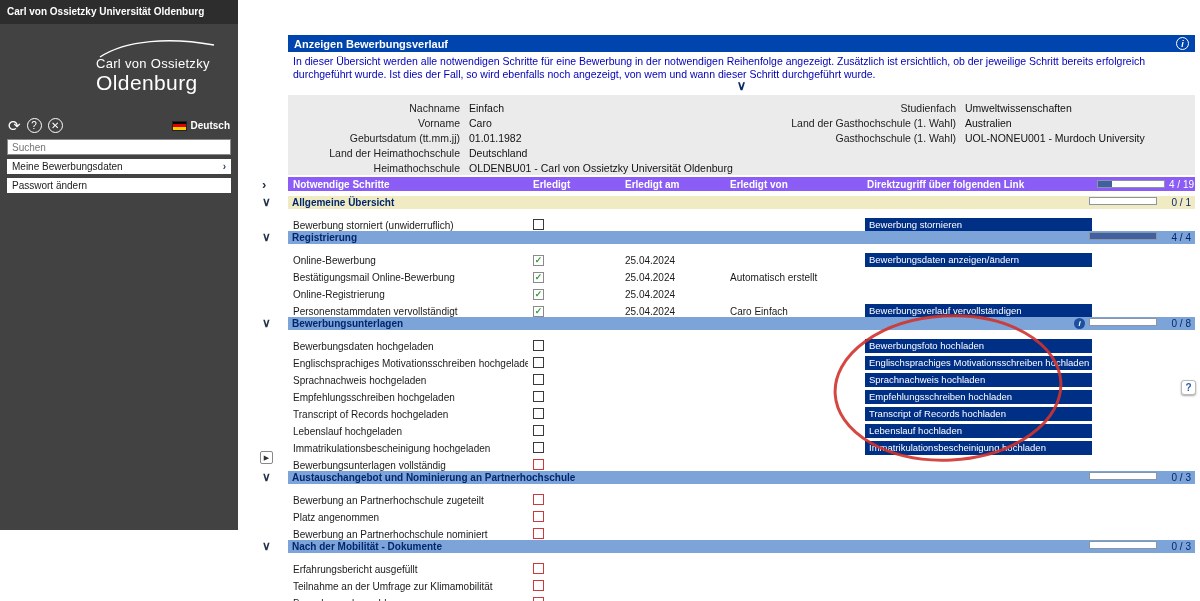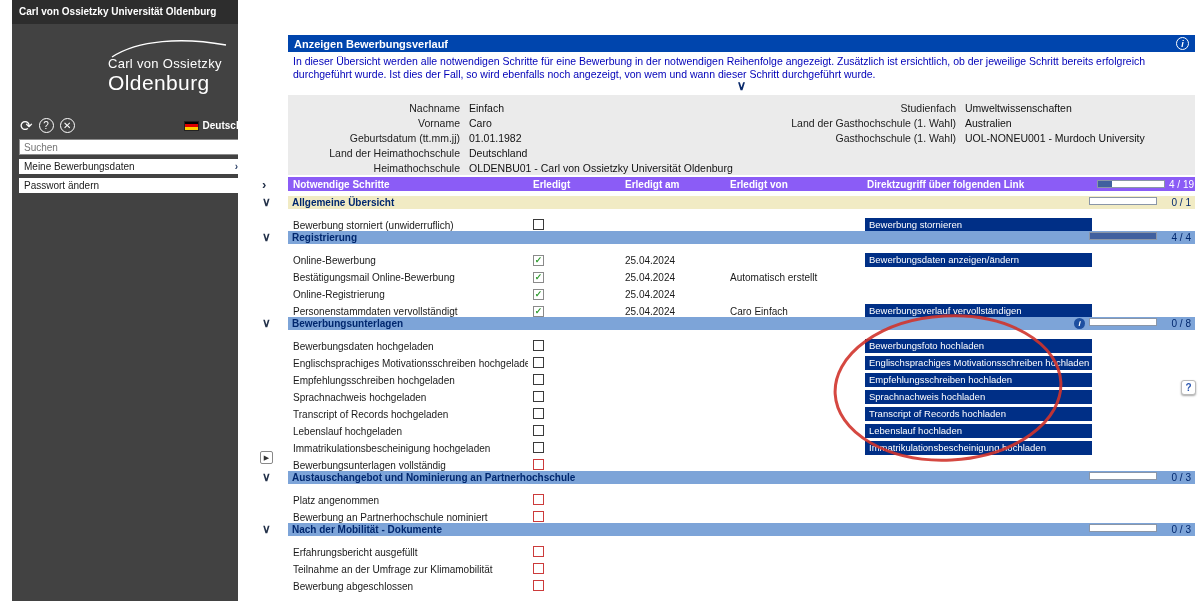--- a/index.html
+++ b/index.html
@@ -5,21 +5,21 @@
   * { box-sizing: border-box; margin: 0; padding: 0; }
   html,body { width:1200px; height:601px; overflow:hidden; }
   body {
     font-family: "Liberation Sans", sans-serif;
     background:#fff;
     position:relative;
     font-size:10px;
     color:#1a1a1a;
   }
   
-  .sidebar { position:absolute; left:12px; top:0; width:238px; height:601px; background:#424242; }
+  .sidebar { position:absolute; left:0; top:0; width:238px; height:530px; background:#424242; }
   .sidebar-topbar { height:24px; background:#2d2d2d; color:#fff; font-size:10px; font-weight:bold; line-height:24px; padding-left:7px; white-space:nowrap; }
   .logo { margin:12px 0 0 96px; color:#fff; }
   .swoosh { display:block; margin-left:2px; }
   .logo-l1 { font-size:13px; letter-spacing:.3px; margin-top:-2px; }
   .logo-l2 { font-size:21px; letter-spacing:.4px; line-height:23px; }
   .icons-row { display:flex; align-items:center; margin:24px 8px 0 8px; }
   .refresh { color:#fff; font-size:15px; line-height:15px; margin-right:6px; cursor:pointer; }
   .icon-circle { width:15px; height:15px; border:1px solid #fff; border-radius:50%; color:#fff;
     font-size:10px; display:flex; align-items:center; justify-content:center; margin-right:6px; cursor:pointer; }
   .lang { margin-left:auto; display:flex; align-items:center; color:#fff; font-size:10px; font-weight:bold; cursor:pointer; }
@@ -273,36 +273,36 @@
           <div class="cell"><span>Englischsprachiges Motivationsschreiben hochgeladen</span></div>
           <div class="cell"><span class="checkbox open"></span></div>
           <div class="cell"></div>
           <div class="cell"></div>
           <div class="cell btncell">
             <button class="stepbtn">Englischsprachiges Motivationsschreiben hochladen</button>
           </div>
           <div class="cell"></div>
         </div>
         <div class="trow">
+          <div class="cell"><span>Sprachnachweis hochgeladen</span></div>
+          <div class="cell"><span class="checkbox open"></span></div>
+          <div class="cell"></div>
+          <div class="cell"></div>
+          <div class="cell btncell">
+            <button class="stepbtn">Sprachnachweis hochladen</button>
+          </div>
+          <div class="cell"></div>
+        </div>
+        <div class="trow">
           <div class="cell"><span>Empfehlungsschreiben hochgeladen</span></div>
           <div class="cell"><span class="checkbox open"></span></div>
           <div class="cell"></div>
           <div class="cell"></div>
           <div class="cell btncell">
             <button class="stepbtn">Empfehlungsschreiben hochladen</button>
-          </div>
-          <div class="cell"></div>
-        </div>
-        <div class="trow">
-          <div class="cell"><span>Sprachnachweis hochgeladen</span></div>
-          <div class="cell"><span class="checkbox open"></span></div>
-          <div class="cell"></div>
-          <div class="cell"></div>
-          <div class="cell btncell">
-            <button class="stepbtn">Sprachnachweis hochladen</button>
           </div>
           <div class="cell"></div>
         </div>
         <div class="trow">
           <div class="cell"><span>Transcript of Records hochgeladen</span></div>
           <div class="cell"><span class="checkbox open"></span></div>
           <div class="cell"></div>
           <div class="cell"></div>
           <div class="cell btncell">
             <button class="stepbtn">Transcript of Records hochladen</button>
@@ -342,20 +342,28 @@
           <span class="gutter-chevron">∨</span>
           <span>Austauschangebot und Nominierung an Partnerhochschule</span>
           <span class="section-right">
             <span class="pbar">
               <span class="pfill" style="width: 0%;"></span>
             </span>
             <span class="pcount">0 / 3</span>
           </span>
         </div>
         <div class="trow">
+          <div class="cell"><span>Bewerbung an Partnerhochschule zugeteilt</span></div>
+          <div class="cell"><span class="checkbox required"></span></div>
+          <div class="cell"></div>
+          <div class="cell"></div>
+          <div class="cell btncell"></div>
+          <div class="cell"></div>
+        </div>
+        <div class="trow">
           <div class="cell"><span>Platz angenommen</span></div>
           <div class="cell"><span class="checkbox required"></span></div>
           <div class="cell"></div>
           <div class="cell"></div>
           <div class="cell btncell"></div>
           <div class="cell"></div>
         </div>
         <div class="trow">
           <div class="cell"><span>Bewerbung an Partnerhochschule nominiert</span></div>
           <div class="cell"><span class="checkbox required"></span></div>

